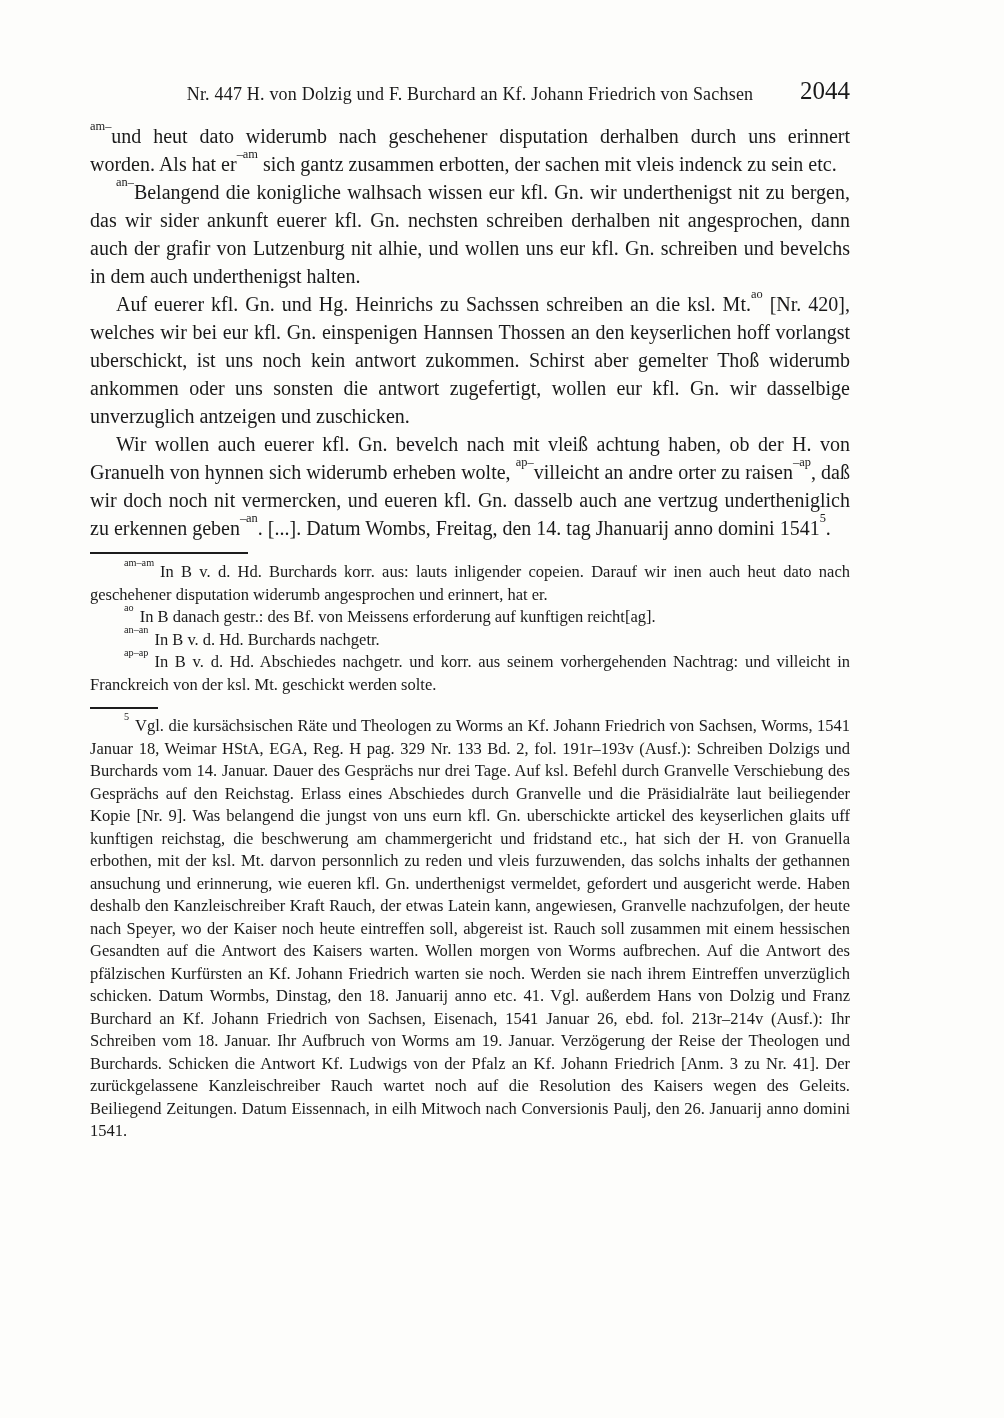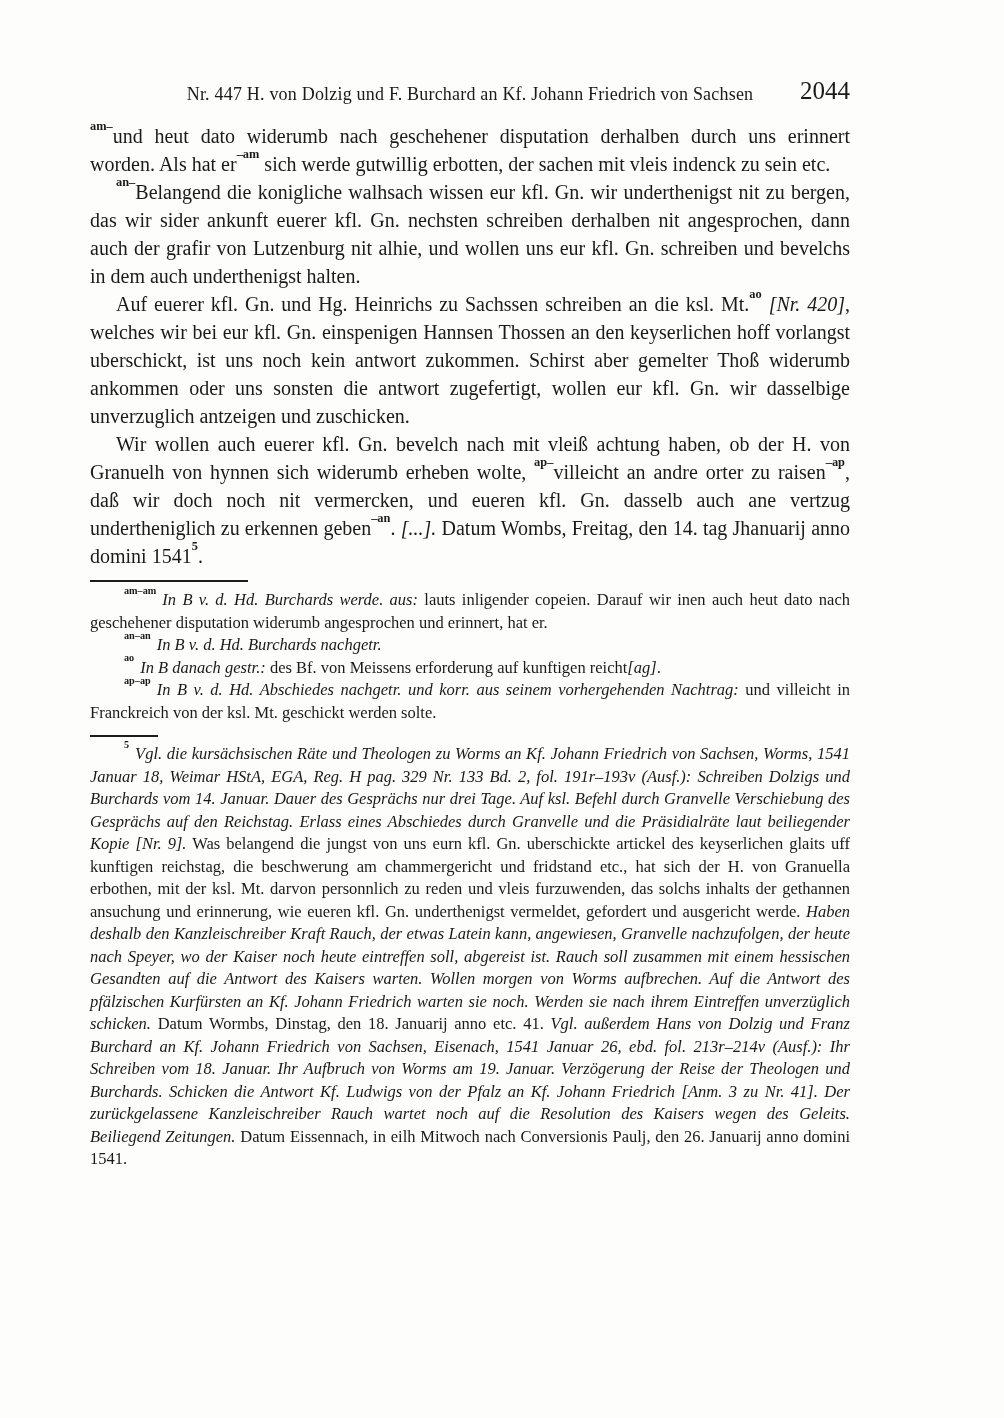--- a/index.html
+++ b/index.html
@@ -46,23 +46,22 @@
     line-height: 28px;
   }
   .body-text p.para.indent { text-indent: 26px; }
   
   .run-sup, .note-label {
     font-size: 62%;
     line-height: 0;
     position: relative;
     top: -0.45em;
     letter-spacing: 0;
-    font-weight: bold;
   }
-  .run-italic { font-style: italic; }
+  .run-italic { }
   
   .rule {
     height: 2px;
     background: #1c1c1c;
     border: none;
   }
   .rule-apparatus { width: 158px; margin: 10px 0 7px 0; }
   .rule-footnote  { width: 68px;  margin: 11px 0 6px 0; }
   
   .apparatus p.note, .footnotes p.note {
@@ -78,32 +77,32 @@
 <body>
 
 <div class="sheet">
 
   <header class="running-head">
     <div class="head-title">Nr. 447 H. von Dolzig und F. Burchard an Kf. Johann Friedrich von Sachsen</div>
     <div class="page-number">2044</div>
   </header>
 
   <main class="body-text" id="body-text">
-      <p class="para"><sup class="run-sup">am–</sup><span class="run-roman">und heut dato widerumb nach geschehener disputation derhalben durch uns erinnert worden. Als hat er</span><sup class="run-sup">–am</sup><span class="run-roman"> sich werde gutwillig erbotten, der sachen mit vleis indenck zu sein etc.</span></p>
+      <p class="para"><sup class="run-sup">am–</sup><span class="run-roman">und heut dato widerumb nach geschehener disputation derhalben durch uns erinnert worden. Als hat er</span><sup class="run-sup">–am</sup><span class="run-roman"> sich gantz zusammen erbotten, der sachen mit vleis indenck zu sein etc.</span></p>
       <p class="para indent"><sup class="run-sup">an–</sup><span class="run-roman">Belangend die konigliche walhsach wissen eur kfl. Gn. wir underthenigst nit zu bergen, das wir sider ankunft euerer kfl. Gn. nechsten schreiben derhalben nit angesprochen, dann auch der grafir von Lutzenburg nit alhie, und wollen uns eur kfl. Gn. schreiben und bevelchs in dem auch underthenigst halten.</span></p>
       <p class="para indent"><span class="run-roman">Auf euerer kfl. Gn. und Hg. Heinrichs zu Sachssen schreiben an die ksl. Mt.</span><sup class="run-sup">ao</sup><span class="run-roman"> </span><span class="run-italic">[Nr. 420]</span><span class="run-roman">, welches wir bei eur kfl. Gn. einspenigen Hannsen Thossen an den keyserlichen hoff vorlangst uberschickt, ist uns noch kein antwort zukommen. Schirst aber gemelter Thoß widerumb ankommen oder uns sonsten die antwort zugefertigt, wollen eur kfl. Gn. wir dasselbige unverzuglich antzeigen und zuschicken.</span></p>
       <p class="para indent"><span class="run-roman">Wir wollen auch euerer kfl. Gn. bevelch nach mit vleiß achtung haben, ob der H. von Granuelh von hynnen sich widerumb erheben wolte, </span><sup class="run-sup">ap–</sup><span class="run-roman">villeicht an andre orter zu raisen</span><sup class="run-sup">–ap</sup><span class="run-roman">, daß wir doch noch nit vermercken, und eueren kfl. Gn. dasselb auch ane vertzug undertheniglich zu erkennen geben</span><sup class="run-sup">–an</sup><span class="run-roman">. </span><span class="run-italic">[...].</span><span class="run-roman"> Datum Wombs, Freitag, den 14. tag Jhanuarij anno domini 1541</span><sup class="run-sup">5</sup><span class="run-roman">.</span></p>
     </main>
 
   <div class="rule rule-apparatus"></div>
 
   <section class="apparatus" id="apparatus">
-      <p class="note"><sup class="note-label">am–am</sup><span class="run-italic">In B v. d. Hd. Burchards werde. aus:</span><span class="run-roman"> lauts inligender copeien. Darauf wir inen auch heut dato nach geschehener disputation widerumb angesprochen und erinnert, hat er.</span></p>
+      <p class="note"><sup class="note-label">am–am</sup><span class="run-italic">In B v. d. Hd. Burchards korr. aus:</span><span class="run-roman"> lauts inligender copeien. Darauf wir inen auch heut dato nach geschehener disputation widerumb angesprochen und erinnert, hat er.</span></p>
+      <p class="note"><sup class="note-label">ao</sup><span class="run-italic">In B danach gestr.:</span><span class="run-roman"> des Bf. von Meissens erforderung auf kunftigen reicht</span><span class="run-italic">[ag]</span><span class="run-roman">.</span></p>
       <p class="note"><sup class="note-label">an–an</sup><span class="run-italic">In B v. d. Hd. Burchards nachgetr.</span></p>
-      <p class="note"><sup class="note-label">ao</sup><span class="run-italic">In B danach gestr.:</span><span class="run-roman"> des Bf. von Meissens erforderung auf kunftigen reicht</span><span class="run-italic">[ag]</span><span class="run-roman">.</span></p>
       <p class="note"><sup class="note-label">ap–ap</sup><span class="run-italic">In B v. d. Hd. Abschiedes nachgetr. und korr. aus seinem vorhergehenden Nachtrag:</span><span class="run-roman"> und villeicht in Franckreich von der ksl. Mt. geschickt werden solte.</span></p>
     </section>
 
   <div class="rule rule-footnote"></div>
 
   <section class="footnotes" id="footnotes">
       <p class="note"><sup class="note-label">5</sup><span class="run-italic">Vgl. die kursächsischen Räte und Theologen zu Worms an Kf. Johann Friedrich von Sachsen, Worms, 1541 Januar 18, Weimar HStA, EGA, Reg. H pag. 329 Nr. 133 Bd. 2, fol. 191r–193v (Ausf.): Schreiben Dolzigs und Burchards vom 14. Januar. Dauer des Gesprächs nur drei Tage. Auf ksl. Befehl durch Granvelle Verschiebung des Gesprächs auf den Reichstag. Erlass eines Abschiedes durch Granvelle und die Präsidialräte laut beiliegender Kopie [Nr. 9].</span><span class="run-roman"> Was belangend die jungst von uns eurn kfl. Gn. uberschickte artickel des keyserlichen glaits uff kunftigen reichstag, die beschwerung am chammergericht und fridstand etc., hat sich der H. von Granuella erbothen, mit der ksl. Mt. darvon personnlich zu reden und vleis furzuwenden, das solchs inhalts der gethannen ansuchung und erinnerung, wie eueren kfl. Gn. underthenigst vermeldet, gefordert und ausgericht werde.</span><span class="run-italic"> Haben deshalb den Kanzleischreiber Kraft Rauch, der etwas Latein kann, angewiesen, Granvelle nachzufolgen, der heute nach Speyer, wo der Kaiser noch heute eintreffen soll, abgereist ist. Rauch soll zusammen mit einem hessischen Gesandten auf die Antwort des Kaisers warten. Wollen morgen von Worms aufbrechen. Auf die Antwort des pfälzischen Kurfürsten an Kf. Johann Friedrich warten sie noch. Werden sie nach ihrem Eintreffen unverzüglich schicken.</span><span class="run-roman"> Datum Wormbs, Dinstag, den 18. Januarij anno etc. 41.</span><span class="run-italic"> Vgl. außerdem Hans von Dolzig und Franz Burchard an Kf. Johann Friedrich von Sachsen, Eisenach, 1541 Januar 26, ebd. fol. 213r–214v (Ausf.): Ihr Schreiben vom 18. Januar. Ihr Aufbruch von Worms am 19. Januar. Verzögerung der Reise der Theologen und Burchards. Schicken die Antwort Kf. Ludwigs von der Pfalz an Kf. Johann Friedrich [Anm. 3 zu Nr. 41]. Der zurückgelassene Kanzleischreiber Rauch wartet noch auf die Resolution des Kaisers wegen des Geleits. Beiliegend Zeitungen.</span><span class="run-roman"> Datum Eissennach, in eilh Mitwoch nach Conversionis Paulj, den 26. Januarij anno domini 1541.</span></p>
     </section>
 
 </div>

